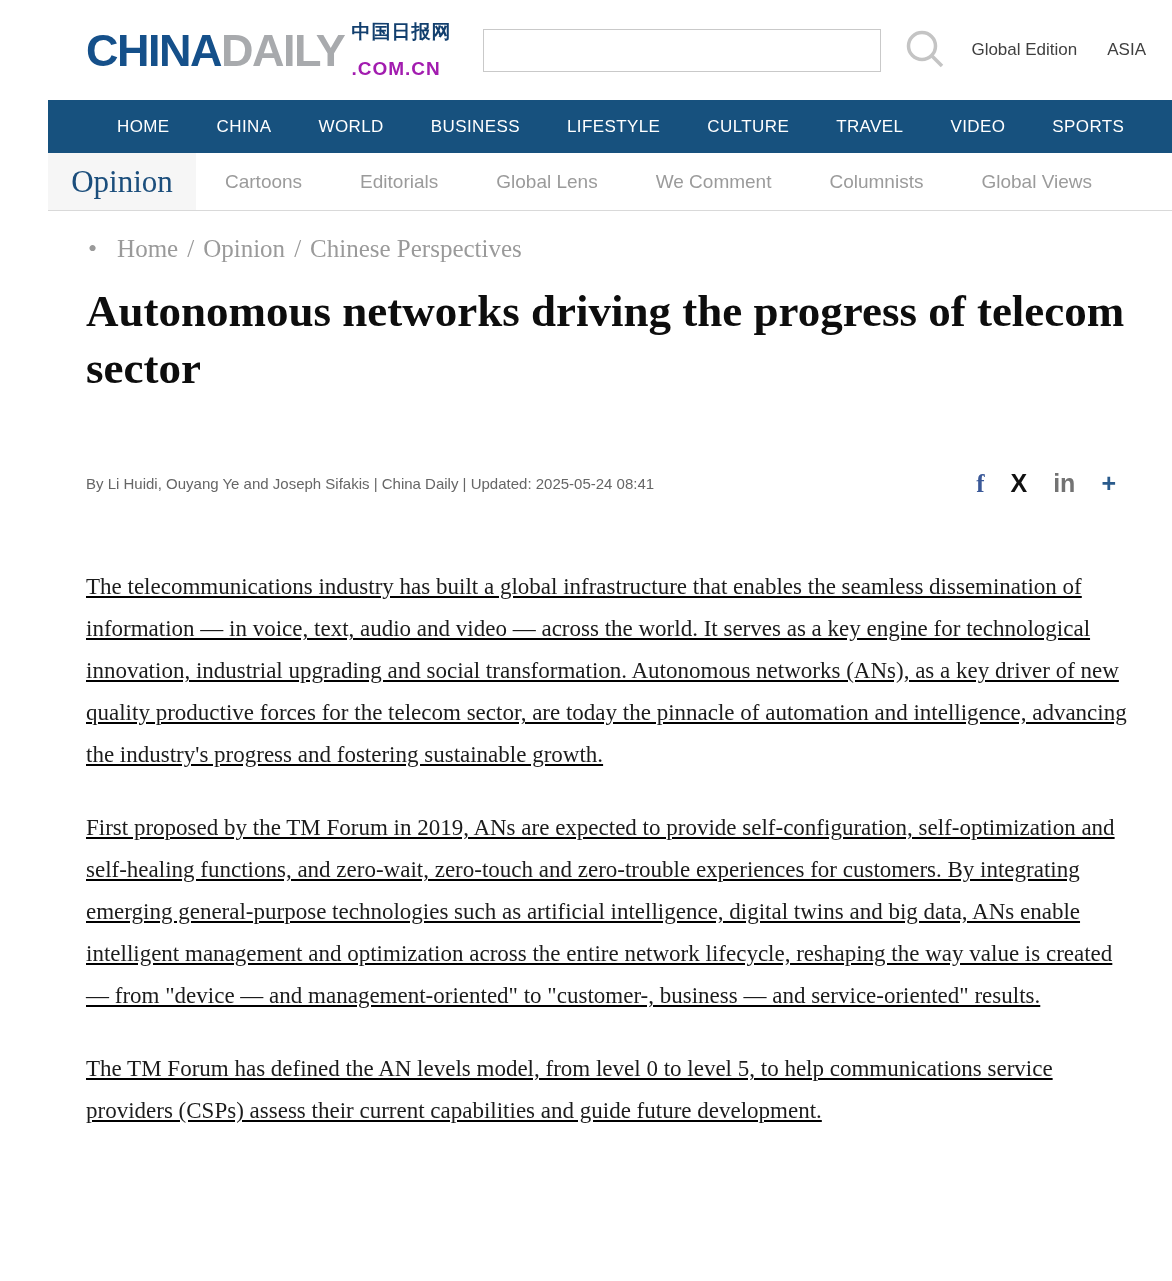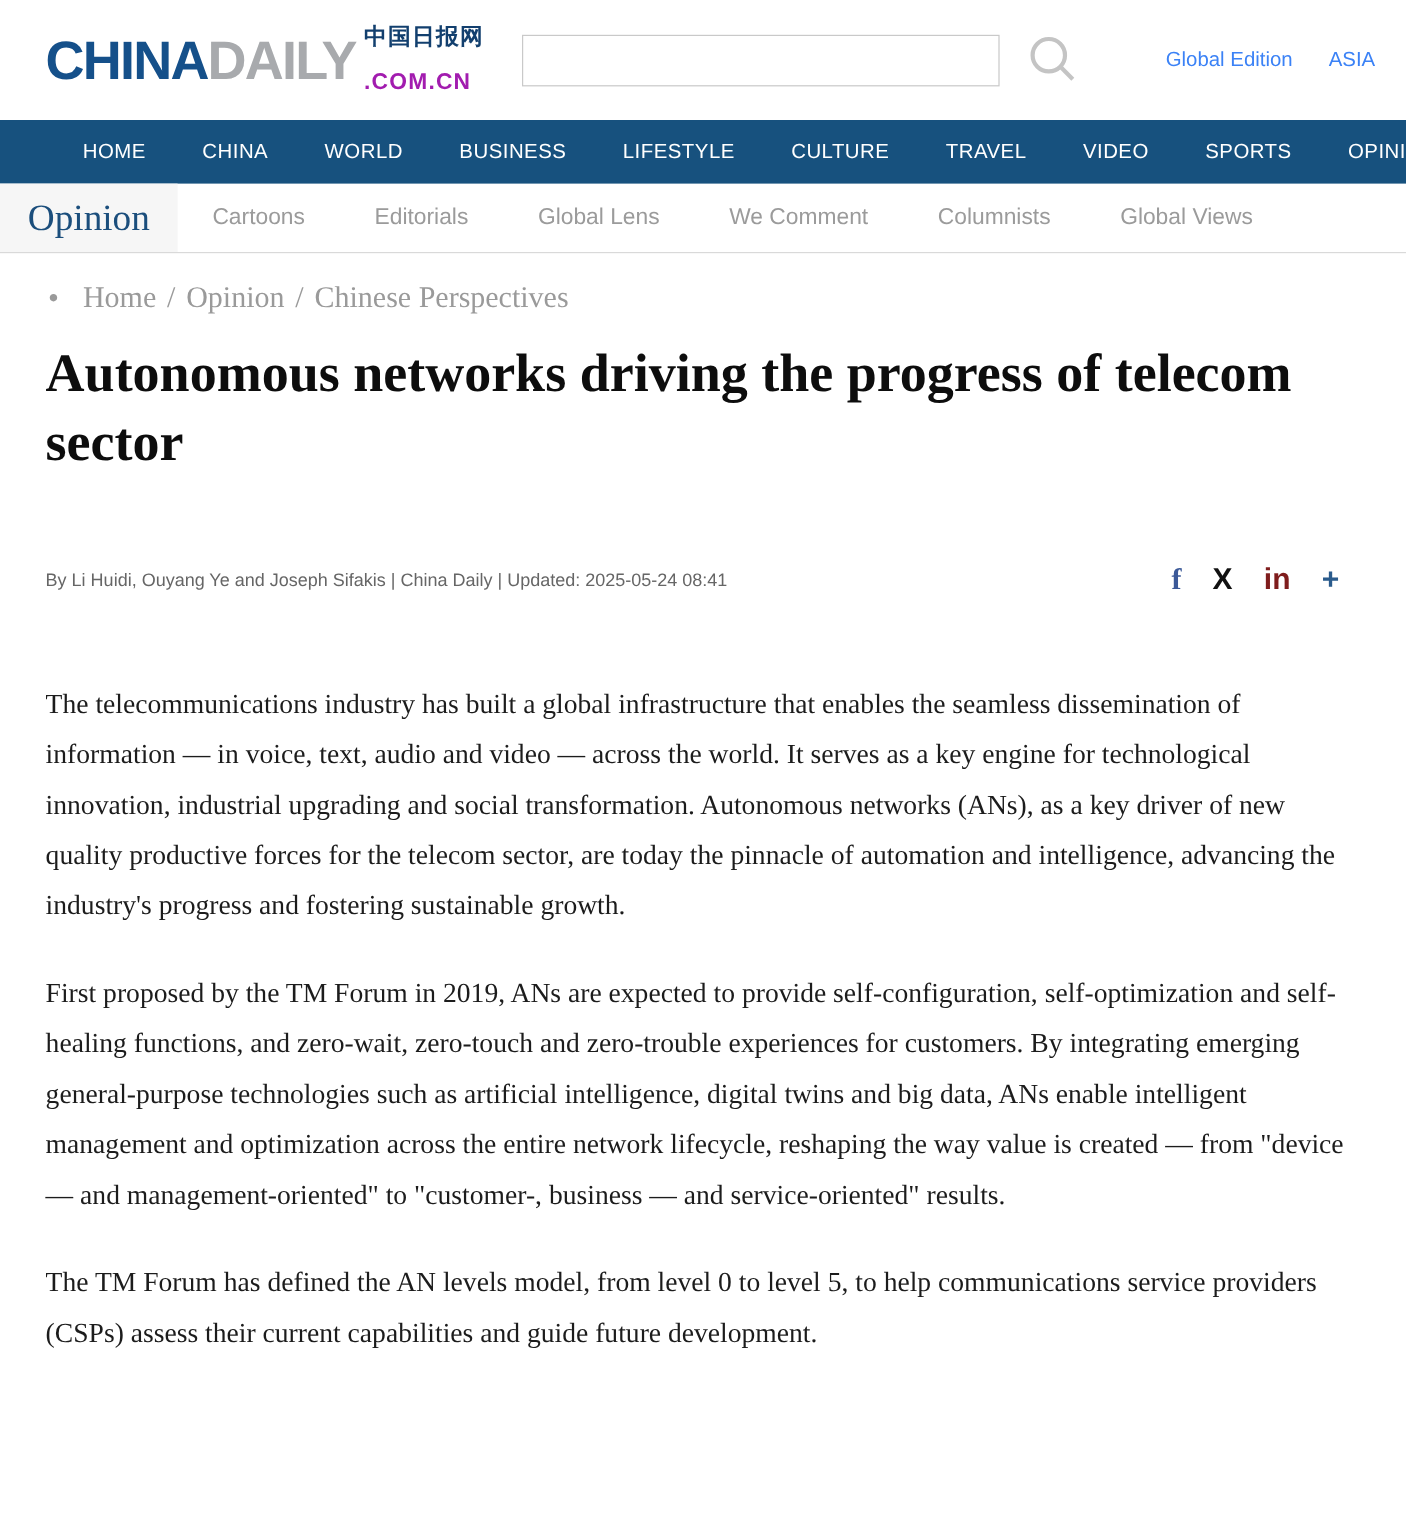--- a/index.html
+++ b/index.html
@@ -1,40 +1,40 @@
 <!DOCTYPE html>
 <html><head>
 <meta charset="utf-8">
 <style>
   * { margin:0; padding:0; box-sizing:border-box; }
   html,body { background:#fff; }
   .page {
     width:1172px; height:1233px; overflow:hidden; background:#fff;
-    font-family:"Liberation Sans", sans-serif; position:relative;
+    font-family:"Liberation Sans", sans-serif; position:relative;padding-left:48px;
   }
 
   
   .topbar { height:100px; display:flex; align-items:center; padding:0 14px 0 38px; }
   .logo { display:flex; align-items:center; cursor:pointer; }
   .logo-main { font-weight:bold; font-size:45px; letter-spacing:-1.5px; line-height:1; }
   .logo-china { color:#15508a; }
   .logo-daily { color:#a8aaad; }
   .logo-right { display:flex; flex-direction:column; margin-left:7px; line-height:1;gap:16px; }
   .logo-cn { font-size:19px; font-weight:bold; color:#123f6e; letter-spacing:1px; }
   .logo-suffix { font-size:19px; font-weight:bold; color:#a21caf; letter-spacing:1px; margin-top:2px; }
 
   .search-wrap { display:flex; align-items:center; margin-left:32px; }
   .search-input {
     width:398px; height:43px; border:1px solid #c9c9c9; background:#fff;
     font-size:18px; padding:0 10px; outline:none;
   }
   .search-icon { margin-left:22px; display:inline-flex; cursor:pointer; }
 
   .edition-links { margin-left:auto; display:flex; gap:30px; padding-right:12px; }
-  .edition-links a { color:#3b82f6; font-size:17px; text-decoration:none; cursor:pointer; }
+  .edition-links a { color:#404040; font-size:17px; text-decoration:none; cursor:pointer; }
 
   
   .mainnav {
     height:53px; background:#17517e; display:flex; align-items:center;
     padding-left:69px; gap:47px; white-space:nowrap; overflow:hidden;
   }
   .nav-item { color:#ffffff; font-size:17px; letter-spacing:.4px; text-decoration:none; cursor:pointer; }
 
   
   .subnav { height:58px; display:flex; align-items:stretch; border-bottom:1px solid #d9d9d9; }
@@ -61,24 +61,24 @@
     font-size:45px; line-height:1.27; color:#0d0d0d;
   }
   .meta-row {
     margin:74px 38px 0 38px; display:flex; justify-content:space-between; align-items:center;
   }
   .byline { font-size:15px; color:#666; }
   .share { display:flex; align-items:center; gap:26px; padding-right:18px; }
   .share span { font-weight:bold; font-size:25px; line-height:1; cursor:pointer; }
   .share-fb { color:#3b5998; font-family:"Liberation Serif", serif; }
   .share-x  { color:#111111; }
-  .share-in { color:#7f1d1d; }
+  .share-in { color:#737373; }
   .share-plus { color:#2a5b8c; font-size:30px; }
 
-  .body { margin:70px 38px 0 38px; max-width:1098px; }
+  .body { margin:70px 38px 0 38px; max-width:1098px;text-decoration:underline; }
   .para {
     font-family:"Liberation Serif", serif; font-size:23px; line-height:42px;
     color:#1c1c1c; margin-bottom:31px;
   }
 </style>
 </head>
 <body>
 
 <div class="page">
 

